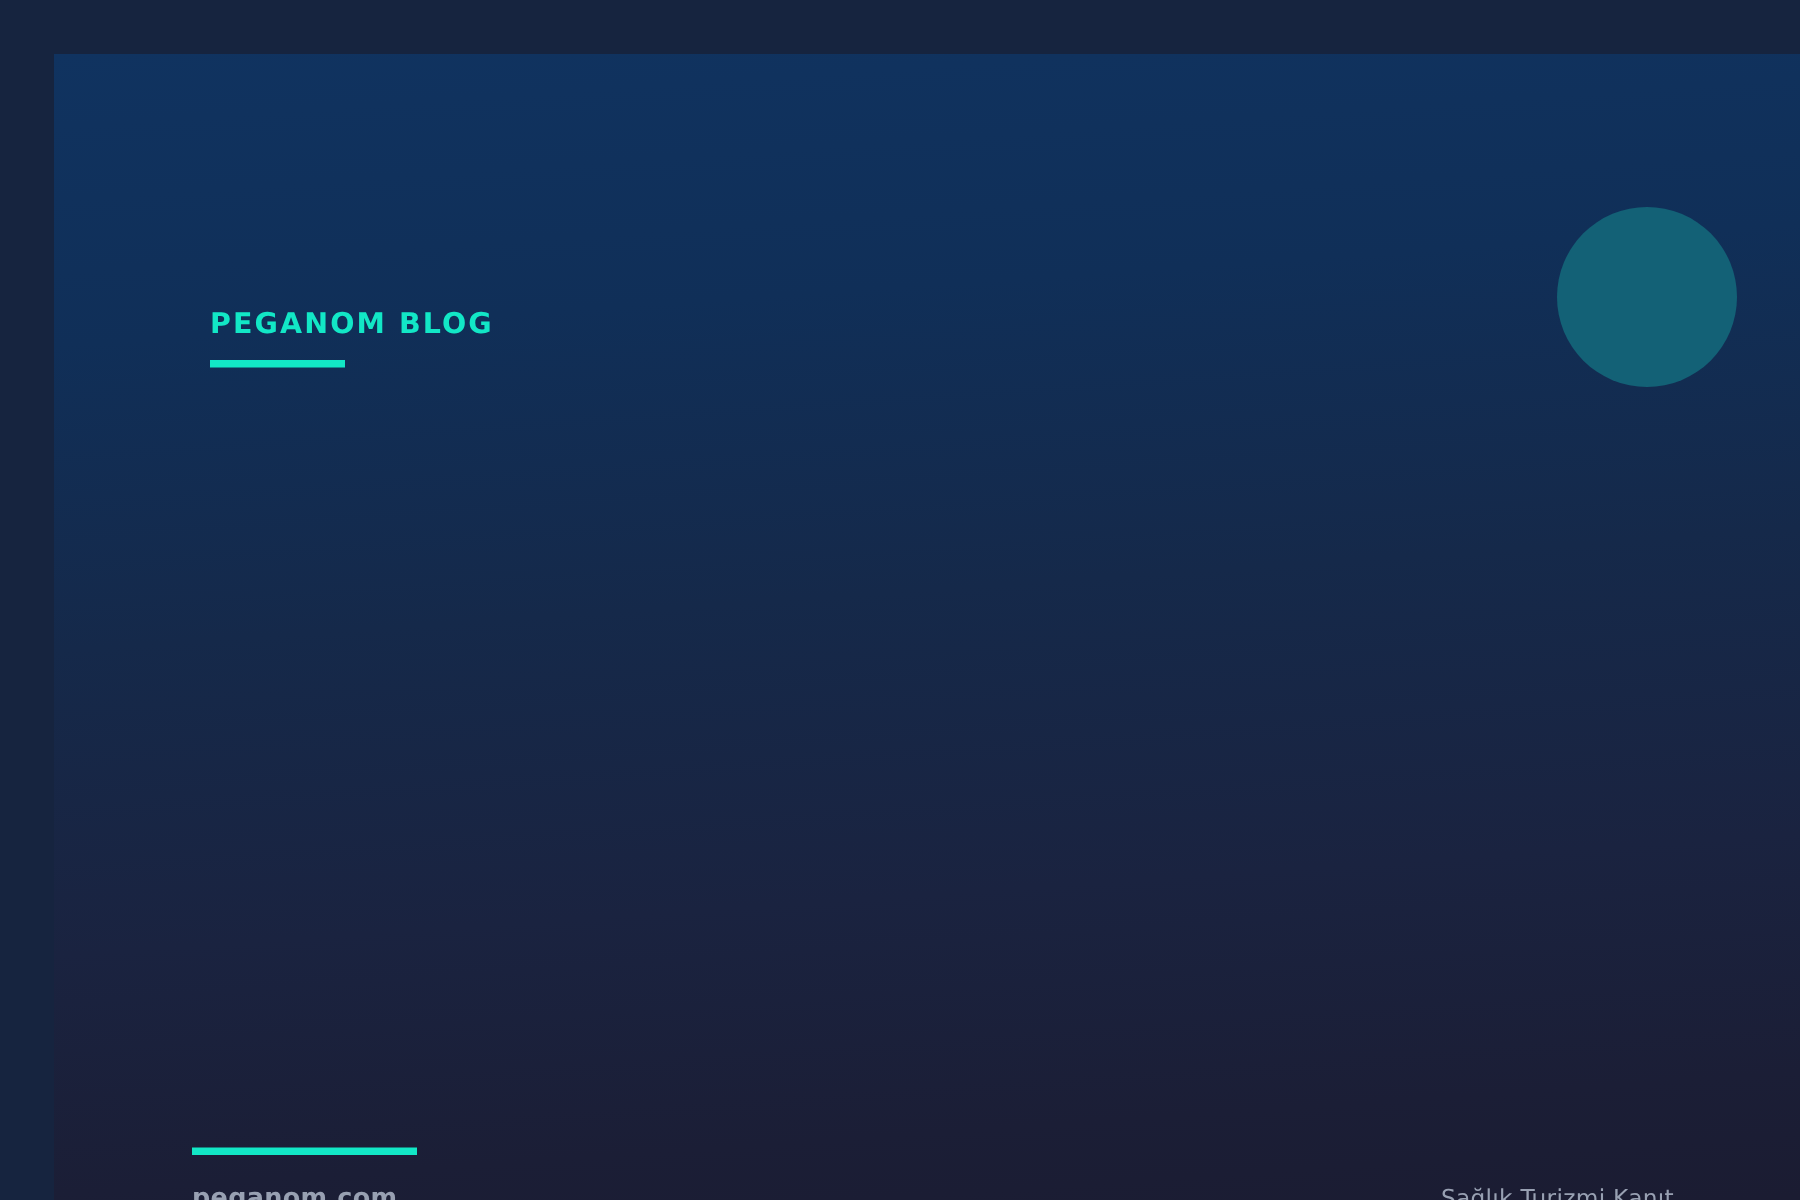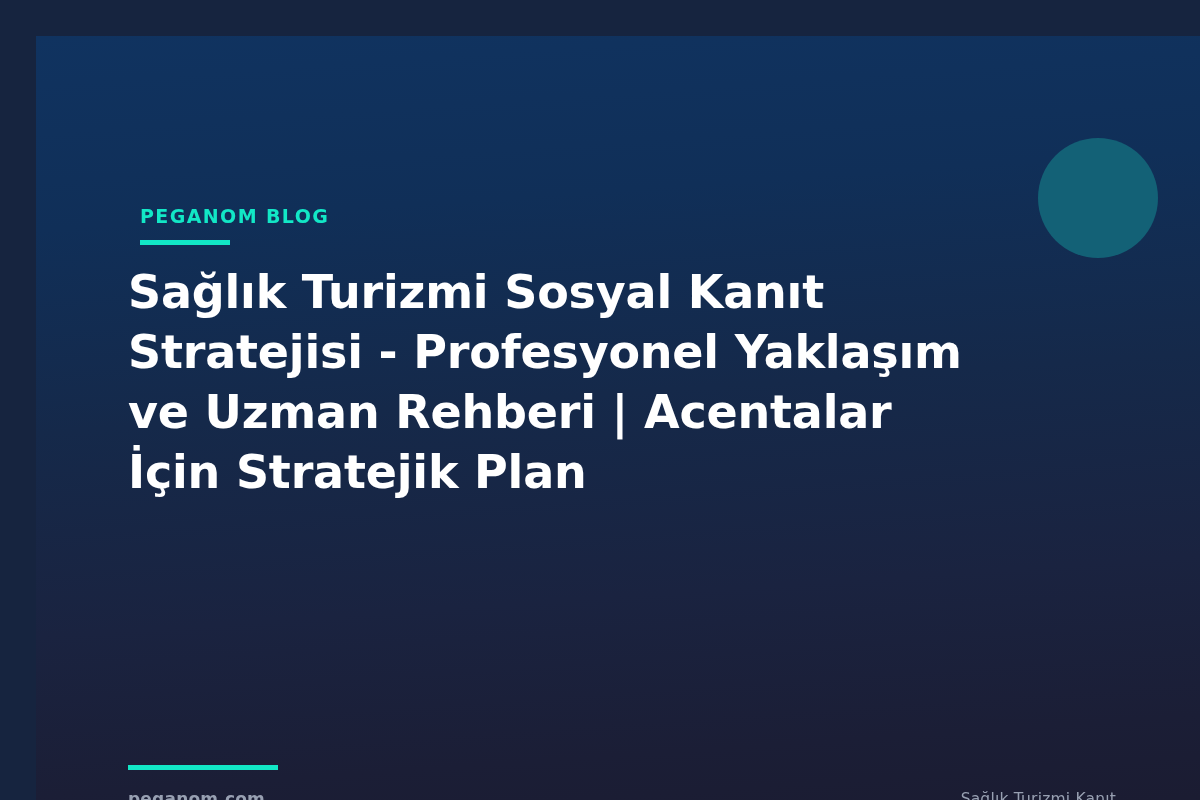--- a/index.html
+++ b/index.html
@@ -112,21 +112,20 @@
 
 <div class="card">
 
   <div class="deco-circle"></div>
 
   <div class="kicker-block">
     <div class="kicker-text">PEGANOM BLOG</div>
     <div class="kicker-rule"></div>
   </div>
 
-  <h1 class="headline">Sağlık Turizmi Sosyal Kanıt Stratejisi - Profesyonel Yaklaşım ve Uzman Rehberi | Acentalar İçin Stratejik Plan</h1>
 
   <div class="footer-rule"></div>
 
   <div class="footer-left">peganom.com</div>
 
   <div class="footer-right">Sağlık Turizmi Kanıt</div>
 
 </div>
 
 </body></html>

